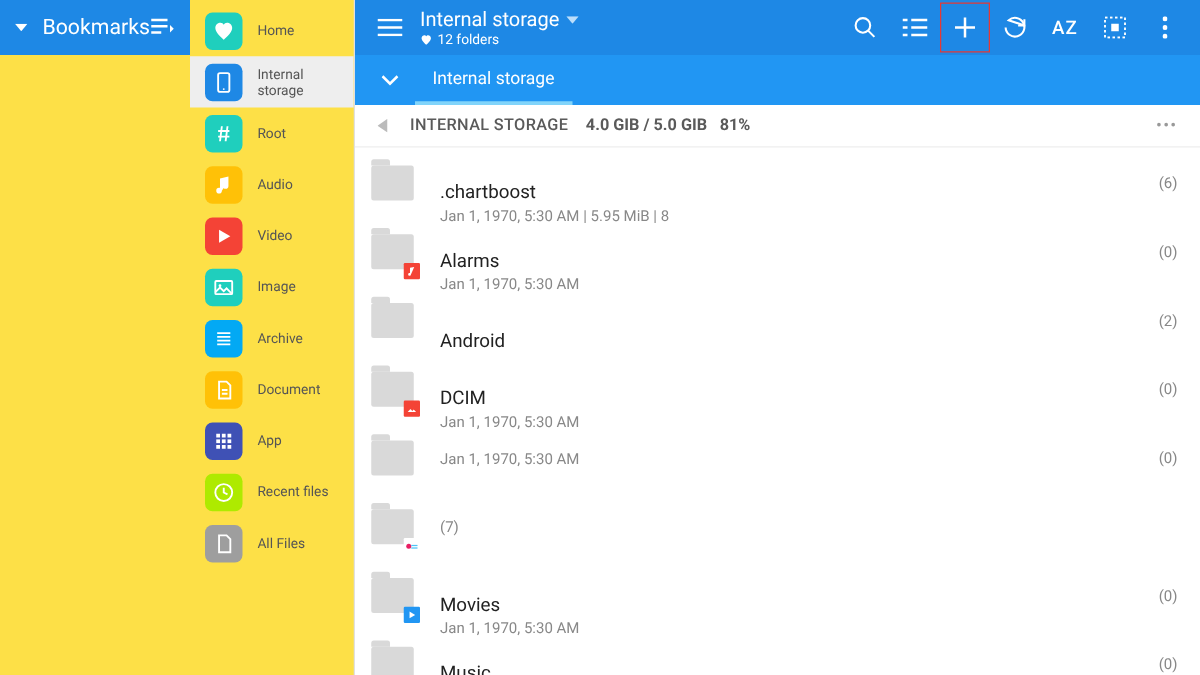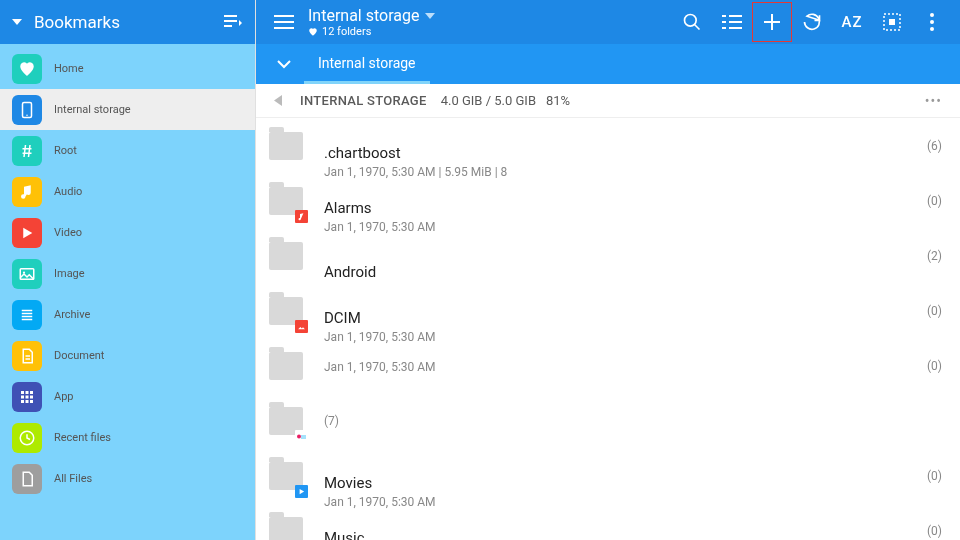--- a/index.html
+++ b/index.html
@@ -1,18 +1,18 @@
 <!DOCTYPE html>
 <html><head>
   <meta charset="utf-8">
   <style>
     * { margin: 0; padding: 0; box-sizing: border-box; font-family: Roboto, Arial, sans-serif; }
     body { width: 960px; height: 540px; overflow: hidden; display: flex; }
     
-    .sidebar { width: 256px; height: 100%; background: #7dd3fc; border-right: 1px solid #e0e0e0; display: flex; flex-direction: column; }
+    .sidebar { width: 284px; height: 100%; background: #fde047; border-right: 1px solid #e0e0e0; display: flex; flex-direction: row; }
     .sidebar-header { height: 44px; background: #1e88e5; display: flex; align-items: center; padding: 0 12px; color: #fff; }
     .sidebar-header-dropdown { margin-right: 12px; font-size: 10px; }
     .sidebar-header-title { flex: 1; font-size: 17px; font-weight: 400; }
     .sidebar-header-sort { }
     
     .sidebar-list { flex: 1; overflow-y: auto; padding-top: 4px; }
     .sidebar-item { display: flex; align-items: center; height: 41px; padding: 0 12px; cursor: pointer; color: #555; font-size: 11px; }
     .sidebar-item.active { background: #eeeeee; }
     .sidebar-item-icon { width: 30px; height: 30px; border-radius: 6px; display: flex; align-items: center; justify-content: center; margin-right: 12px; color: #fff; flex-shrink: 0; }
     .sidebar-item-label { }
@@ -29,21 +29,21 @@
     .action-btn.highlighted { border: 1px solid #e53935; }
     
     .tabbar { height: 40px; background: #2196f3; display: flex; align-items: center; color: #fff; padding-left: 8px; }
     .tab-expand { width: 40px; display: flex; align-items: center; justify-content: center; }
     .tab { padding: 0 14px; height: 100%; display: flex; align-items: center; font-size: 14px; border-bottom: 3px solid transparent; }
     .tab.active { border-bottom-color: #81d4fa; }
     
     .breadcrumb { height: 34px; display: flex; align-items: center; padding: 0 18px; border-bottom: 1px solid #eee; color: #5a5a5a; font-size: 13px; }
     .breadcrumb .nav-back { margin-right: 18px; color: #999; }
     .breadcrumb-text { font-weight: 500; letter-spacing: 0.3px; margin-right: 14px; }
-    .breadcrumb-stats { font-weight: 400; margin-right: 10px; }
+    .breadcrumb-stats { font-weight: 700; margin-right: 10px; }
     .breadcrumb-more { margin-left: auto; color: #999; letter-spacing: 1px; font-size: 14px; }
     
     .filelist { flex: 1; overflow-y: auto; }
     .file-row { height: 55px; display: flex; align-items: center; padding: 0 18px 0 10px; }
     .file-icon-wrap { position: relative; width: 40px; height: 40px; display: flex; align-items: center; justify-content: center; margin-right: 18px; flex-shrink: 0; }
     .file-icon { width: 34px; height: 28px; background: #d9d9d9; border-radius: 2px; position: relative; }
     .file-icon::before { content: ''; position: absolute; top: -5px; left: 0; width: 45%; height: 5px; background: #d9d9d9; border-radius: 2px 2px 0 0; }
     .file-badge { position: absolute; bottom: -2px; right: -2px; width: 13px; height: 13px; border-radius: 1px; display: flex; align-items: center; justify-content: center; }
     .file-content { flex: 1; min-width: 0; }
     .file-name { font-size: 15px; color: #222; margin-top: 32px; }

